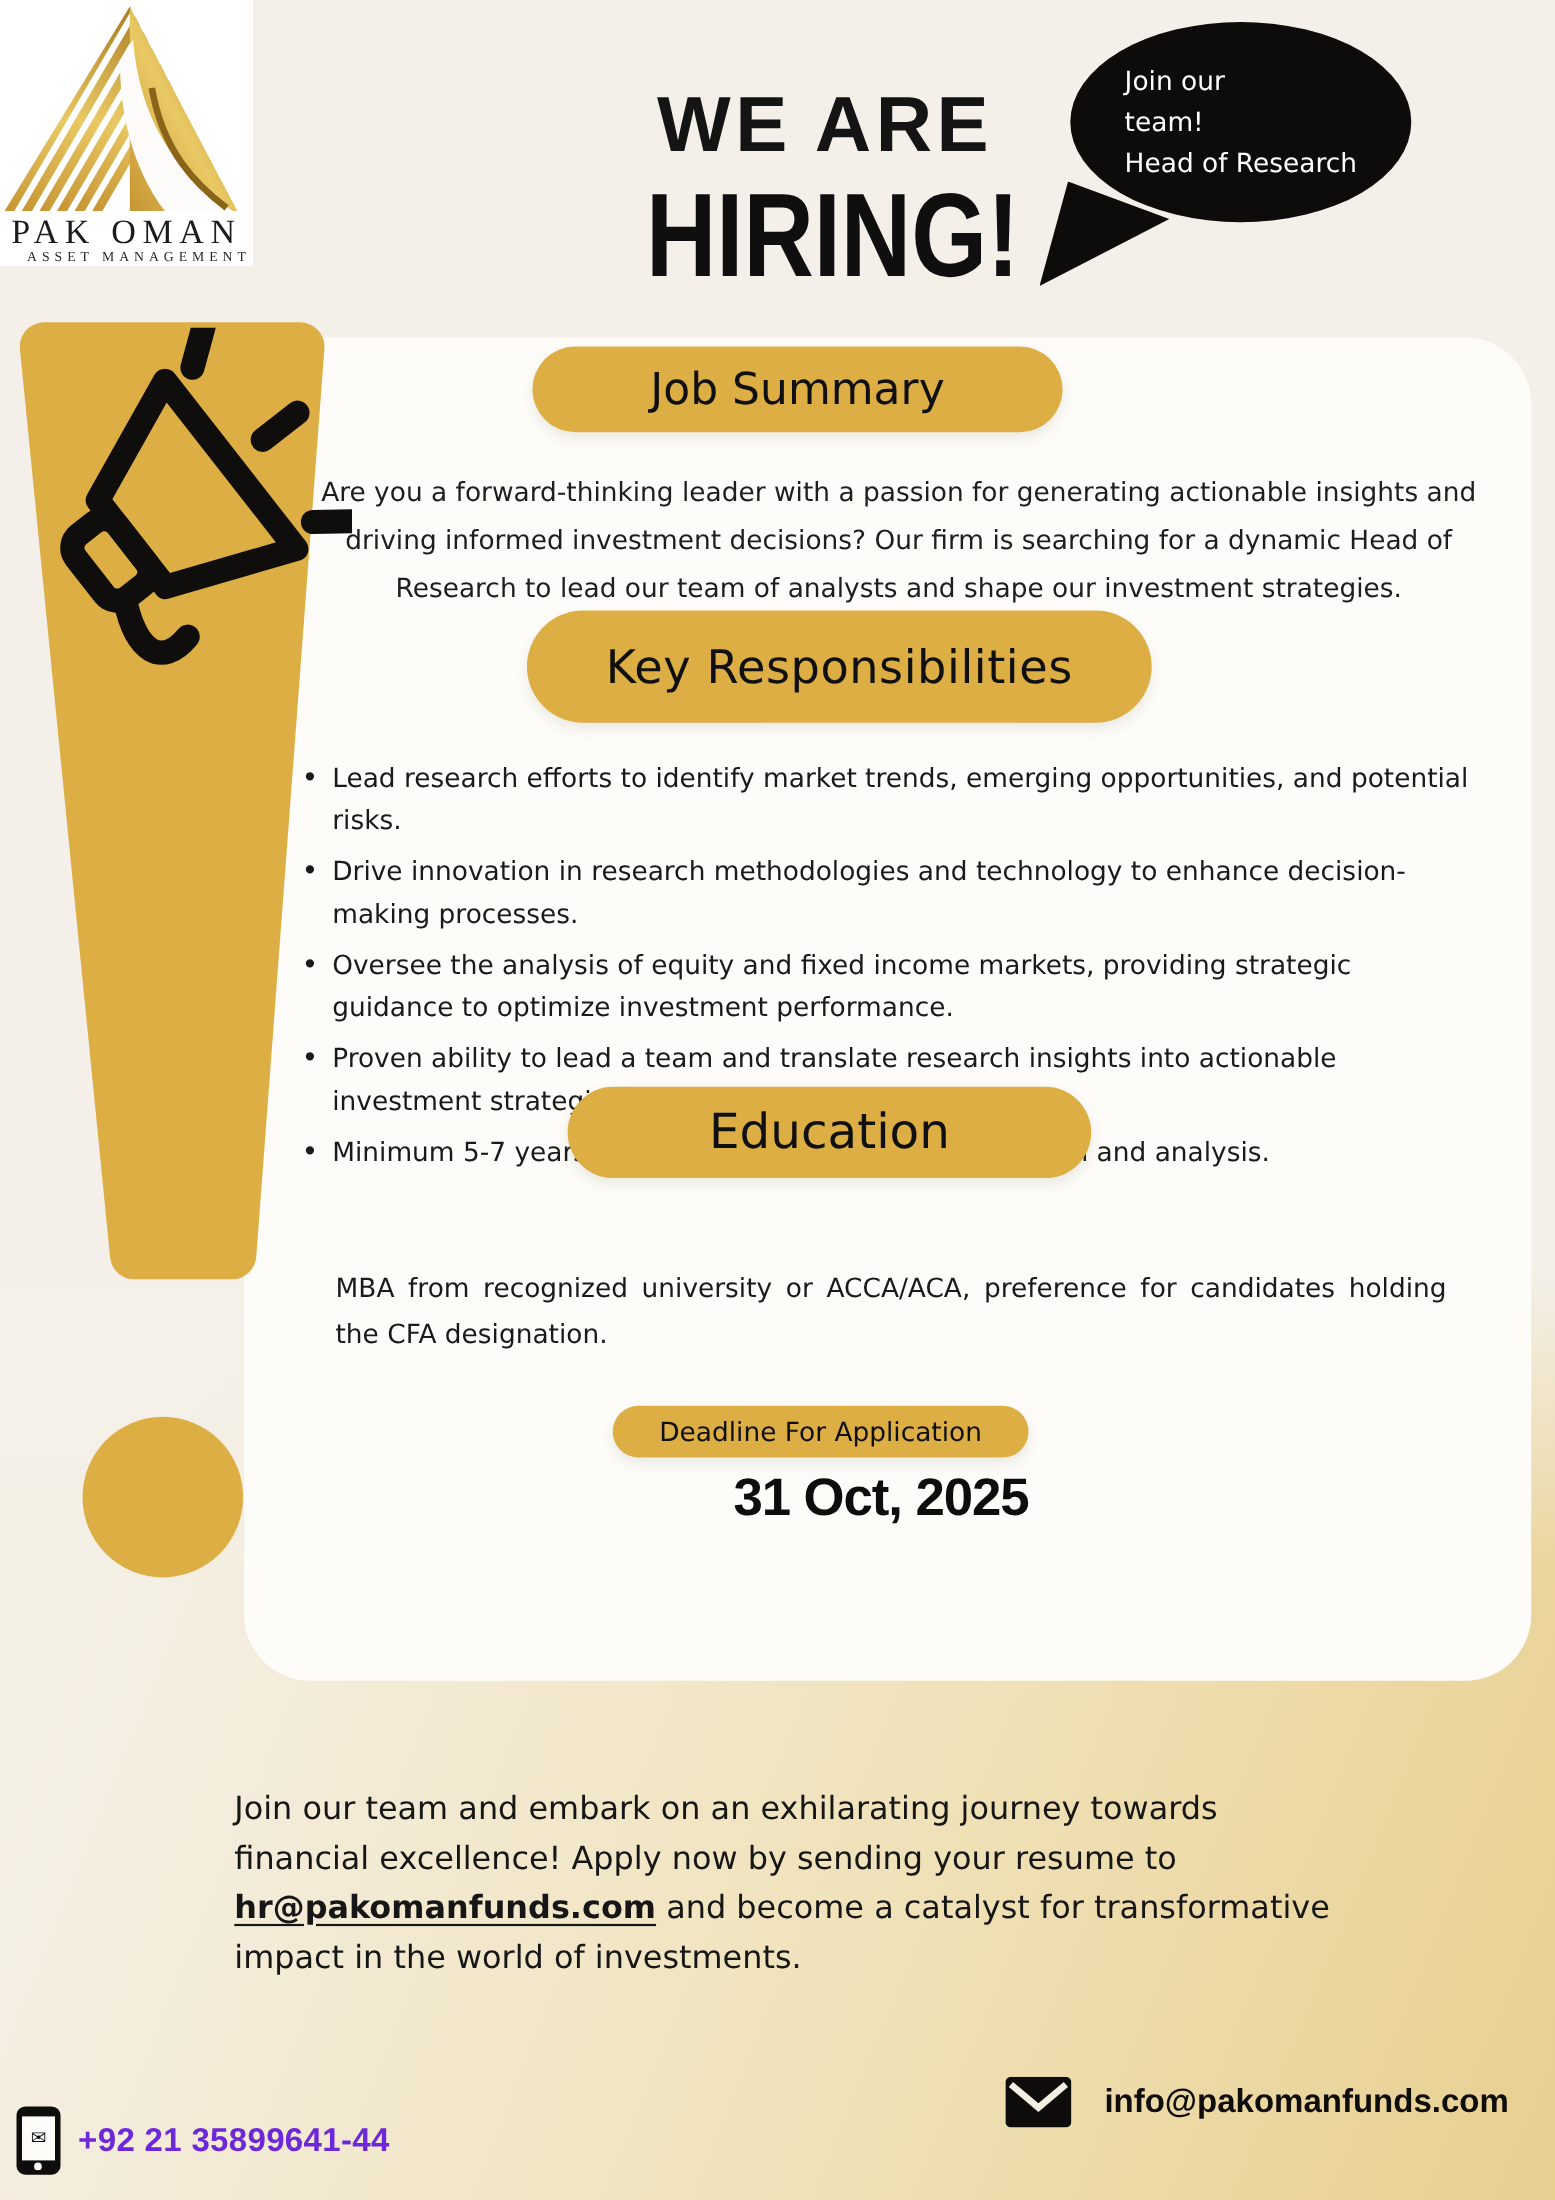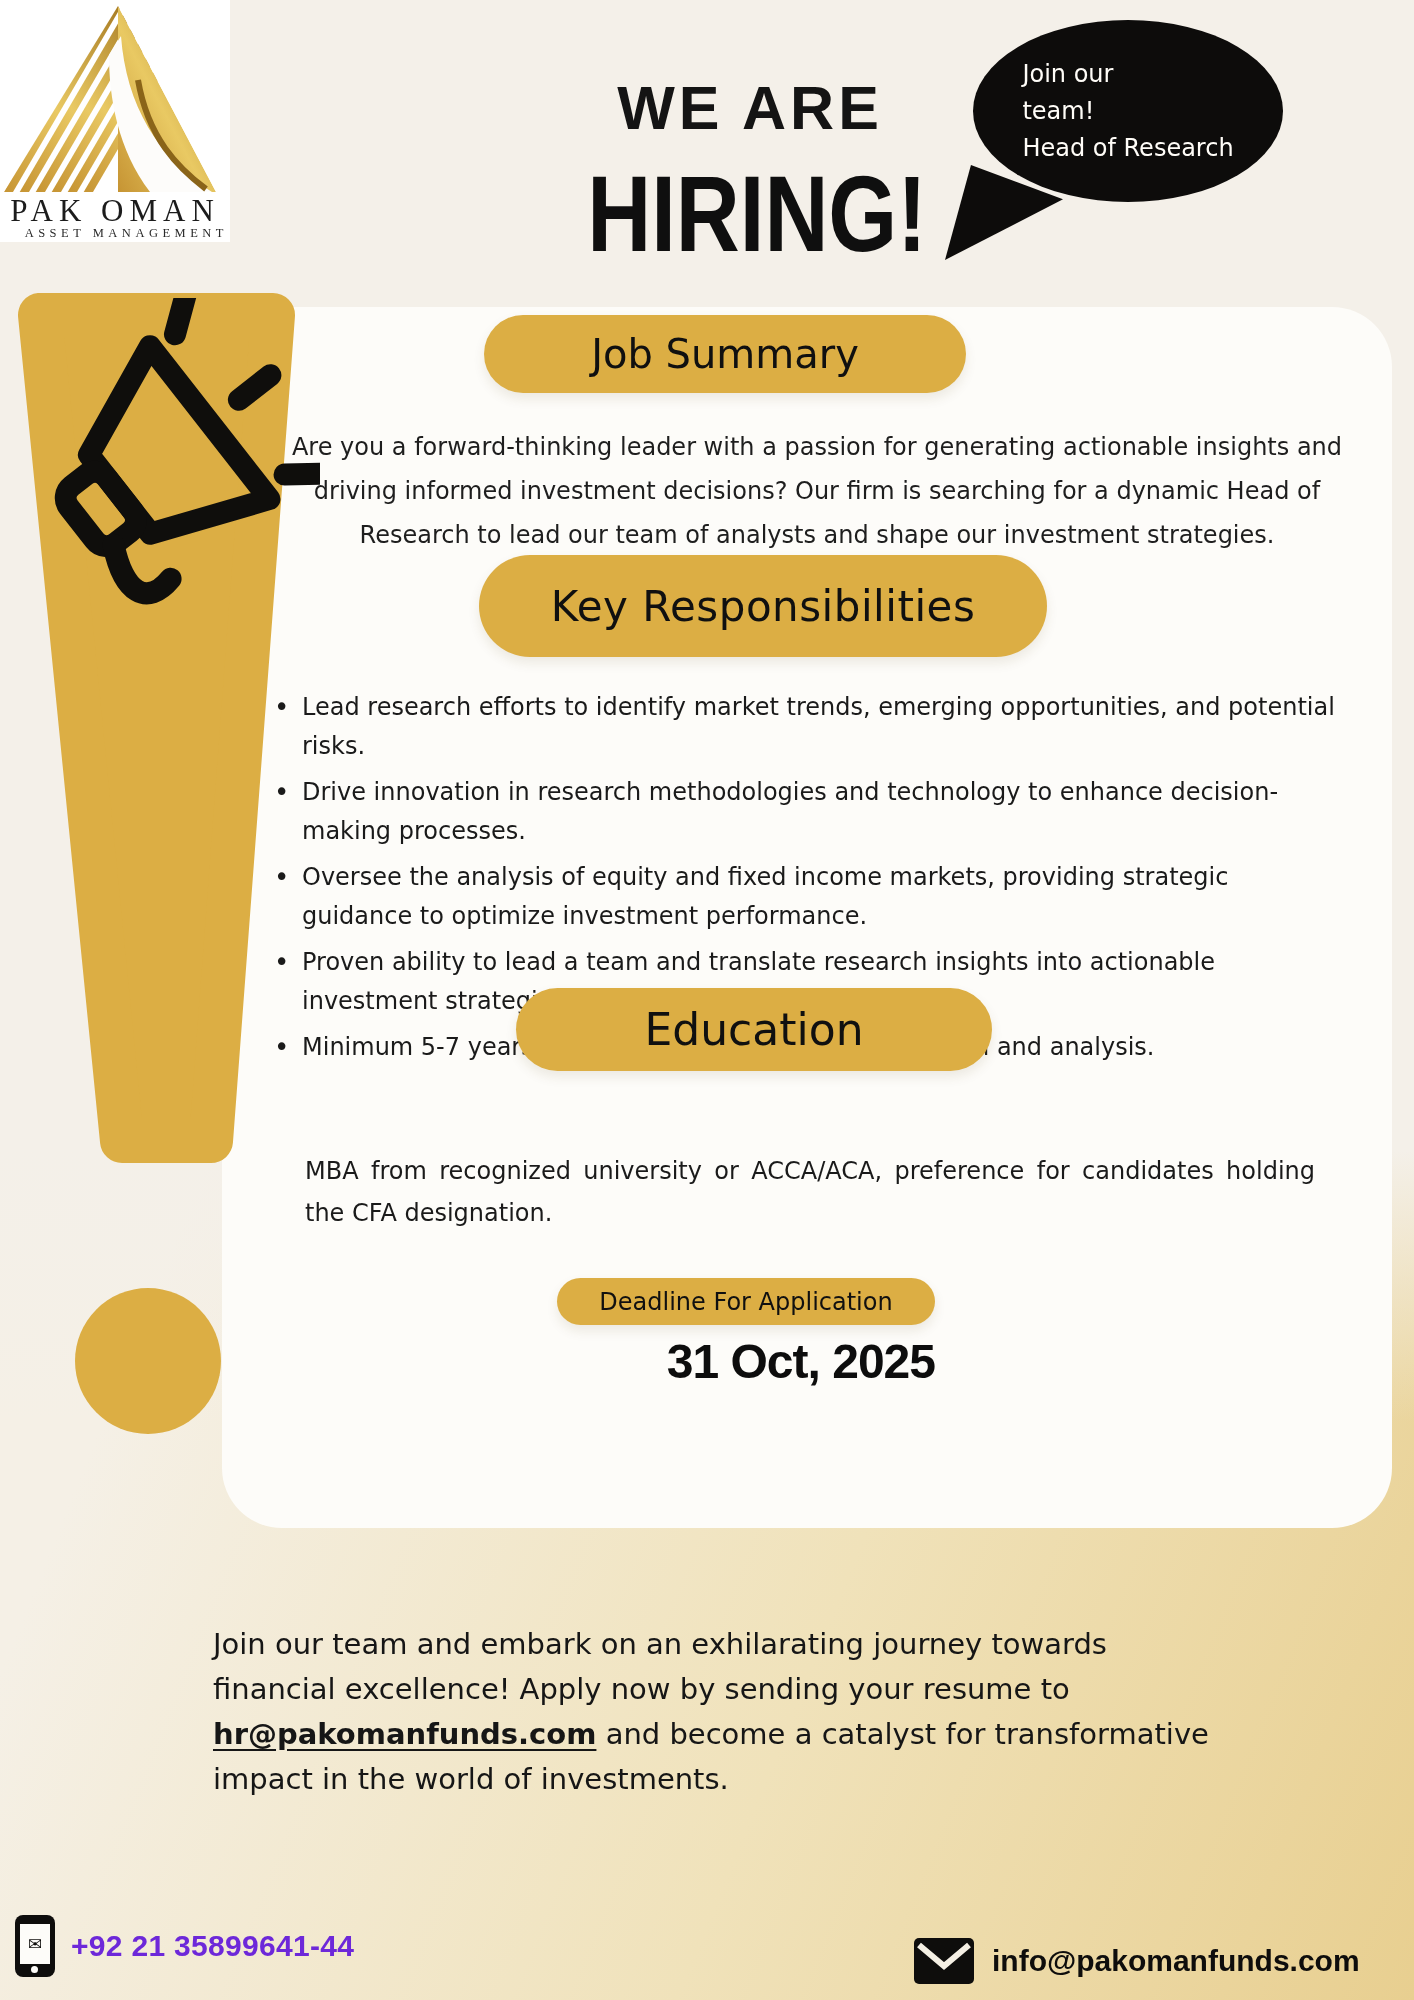--- a/index.html
+++ b/index.html
@@ -21,21 +21,21 @@
 
   
   #logo-box{left:0;top:0;width:230px;height:242px;background:#ffffff;z-index:2;}
   #logo-name{left:2px;top:193px;width:226px;text-align:center;
     font-family:"Liberation Serif",serif;font-size:31px;letter-spacing:6px;color:#1c1c1c;}
   #logo-sub{left:2px;top:226px;width:226px;text-align:right;
     font-family:"Liberation Serif",serif;font-size:12.5px;letter-spacing:4.5px;color:#2a2a2a;}
 
   
   #headline-1{left:450px;top:78px;width:600px;text-align:center;z-index:2;
-    font-family:"Liberation Sans",sans-serif;font-size:61px;font-weight:600;
+    font-family:"Liberation Sans",sans-serif;font-size:71px;font-weight:600;
     letter-spacing:4px;line-height:1;color:#141414;}
   #headline-2{left:450px;top:160px;width:614px;text-align:center;z-index:2;
     font-family:"Liberation Sans",sans-serif;font-size:108px;font-weight:800;
     line-height:1;color:#0f0f0f;transform:scaleX(.82);transform-origin:center;}
 
   
   #bubble{left:973px;top:20px;width:310px;height:182px;background:#0d0c0b;
     border-radius:50%;z-index:3;display:flex;align-items:center;justify-content:center;}
   #bubble-text{text-align:left;color:#fffdf8;font-size:24px;line-height:37px;font-weight:400;}
   #bubble-tail{left:945px;top:165px;width:118px;height:95px;background:#0d0c0b;z-index:2;
@@ -77,21 +77,21 @@
     font-size:29px;line-height:45px;color:#161616;}
   #outro b u{text-underline-offset:5px;}
 
   
   #footer-phone{left:15px;top:1915px;z-index:3;display:flex;align-items:center;gap:16px;}
   #phone-icon{width:40px;height:62px;background:#0e0d0c;border-radius:8px;position:relative;}
   #phone-icon .screen{position:absolute;left:5px;top:9px;width:30px;height:40px;background:#fdfcf9;
     display:flex;align-items:center;justify-content:center;font-size:17px;color:#0e0d0c;}
   #phone-icon .home{position:absolute;left:16px;bottom:4px;width:7px;height:7px;border-radius:50%;background:#fdfcf9;}
   #phone-number{font-size:30px;font-weight:700;color:#6d28d9;font-family:"Liberation Sans",sans-serif;letter-spacing:.3px;}
-  #footer-email{left:914px;top:1938px;z-index:3;display:flex;align-items:center;gap:18px;}
+  #footer-email{left:914px;top:1888px;z-index:3;display:flex;align-items:center;gap:30px;}
   #email-text{font-size:30px;font-weight:700;color:#0e0d0c;font-family:"Liberation Sans",sans-serif;}
 </style>
 </head>
 <body>
 
 <div class="abs" id="gradient-band"></div>
 
 <div class="abs" id="card"></div>
 
 <div class="abs" id="logo-box">

